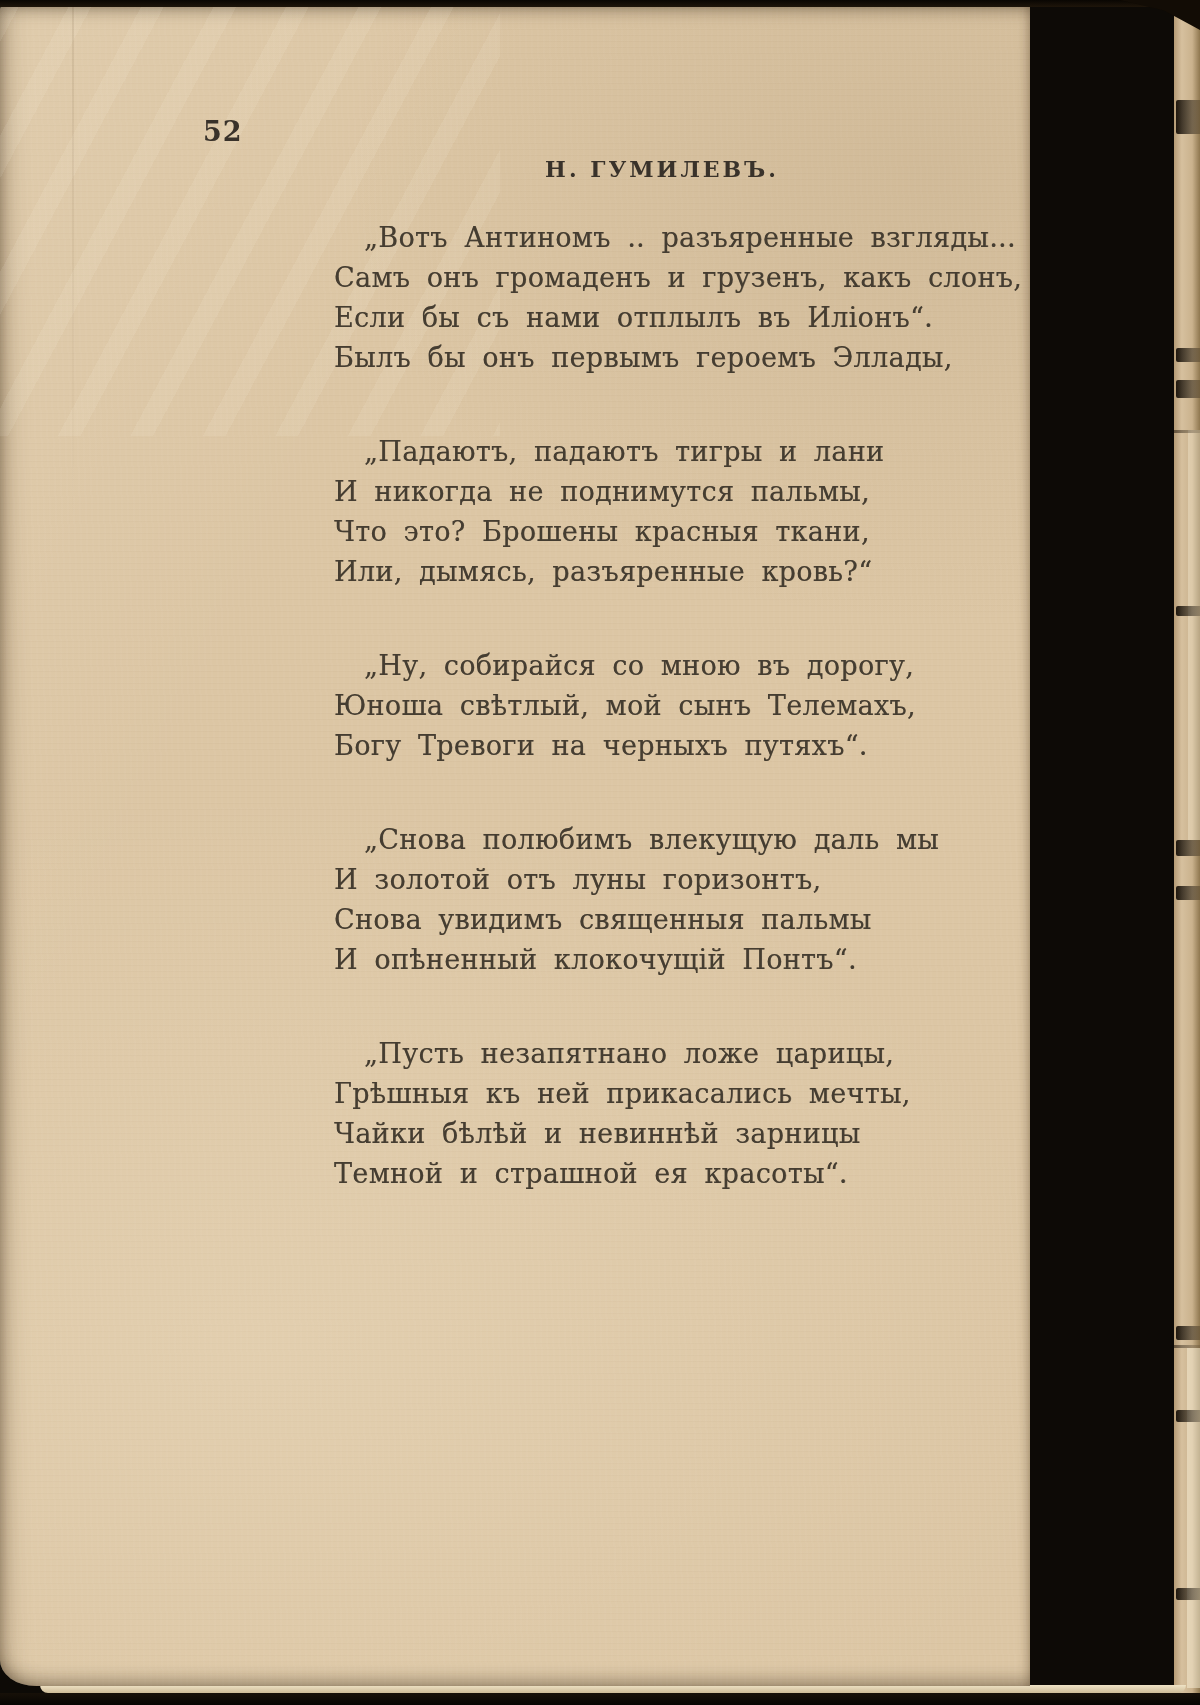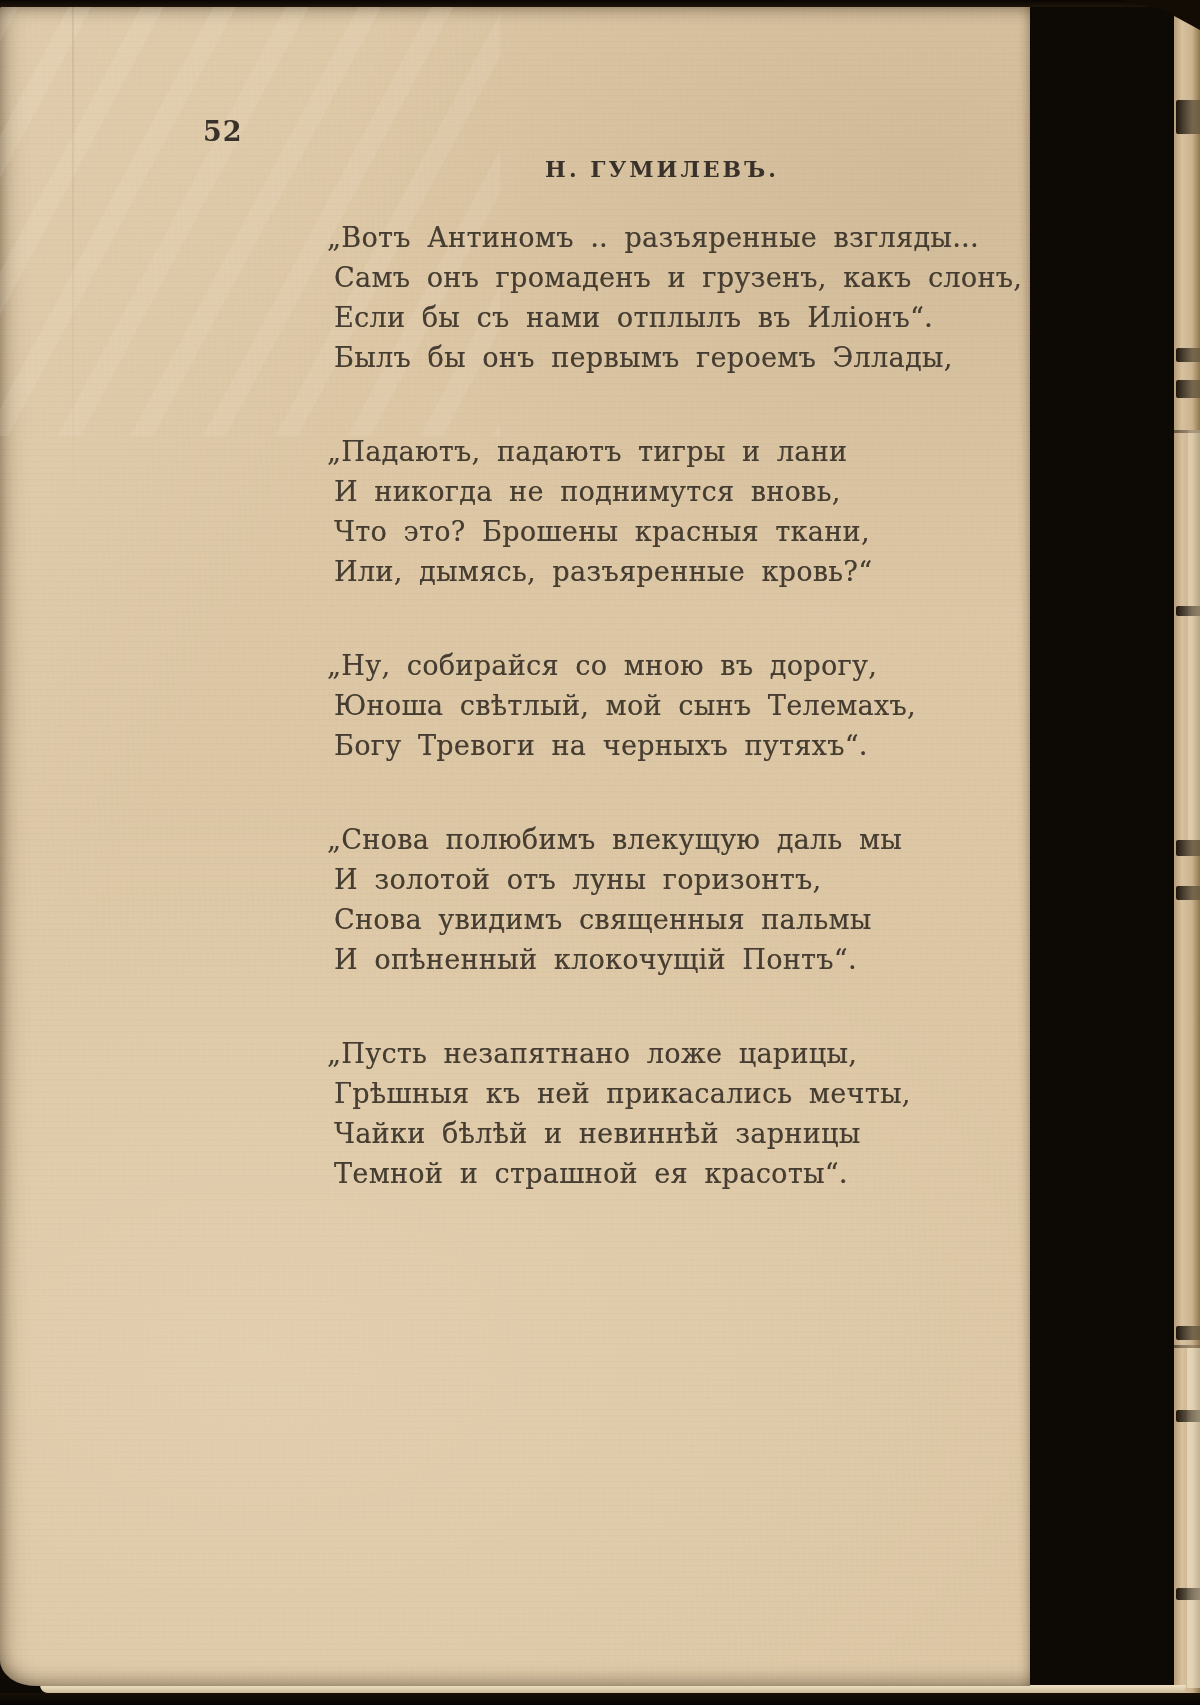--- a/index.html
+++ b/index.html
@@ -81,21 +81,21 @@
   }
 
   .poem { position:absolute; left:334px; top:212px; z-index:4; }
   .stanza { margin-bottom:54px; }
   .line {
     height:40px; line-height:40px; white-space:nowrap;
     font-size:27px; color:#453d31;
     word-spacing:0.28em; letter-spacing:0.012em;
     text-shadow:0.3px 0.3px 0.4px rgba(59,52,42,0.5);
   }
-  .stanza .line:first-child { text-indent:-7px; }
+  .stanza .line:first-child { text-indent:-7px;margin-left:37px; }
 </style>
 </head>
 <body>
 
 <div class="photo">
 
   <div class="stack">
     <div class="stack-light-a"></div>
     <div class="stack-light-b"></div>
     <div class="sep" style="top:430px;"></div>
@@ -124,21 +124,21 @@
 
     <div class="poem">
       <div class="stanza">
         <div class="line">„Вотъ Антиномъ .. разъяренные взгляды...</div>
         <div class="line">Самъ онъ громаденъ и грузенъ, какъ слонъ,</div>
         <div class="line">Если бы съ нами отплылъ въ Иліонъ“.</div>
         <div class="line">Былъ бы онъ первымъ героемъ Эллады,</div>
       </div>
       <div class="stanza">
         <div class="line">„Падаютъ, падаютъ тигры и лани</div>
-        <div class="line">И никогда не поднимутся вновь,</div>
+        <div class="line">И никогда не поднимутся пальмы,</div>
         <div class="line">Что это? Брошены красныя ткани,</div>
         <div class="line">Или, дымясь, разъяренные кровь?“</div>
       </div>
       <div class="stanza">
         <div class="line">„Ну, собирайся со мною въ дорогу,</div>
         <div class="line">Юноша свѣтлый, мой сынъ Телемахъ,</div>
         <div class="line">Богу Тревоги на черныхъ путяхъ“.</div>
       </div>
       <div class="stanza">
         <div class="line">„Снова полюбимъ влекущую даль мы</div>

